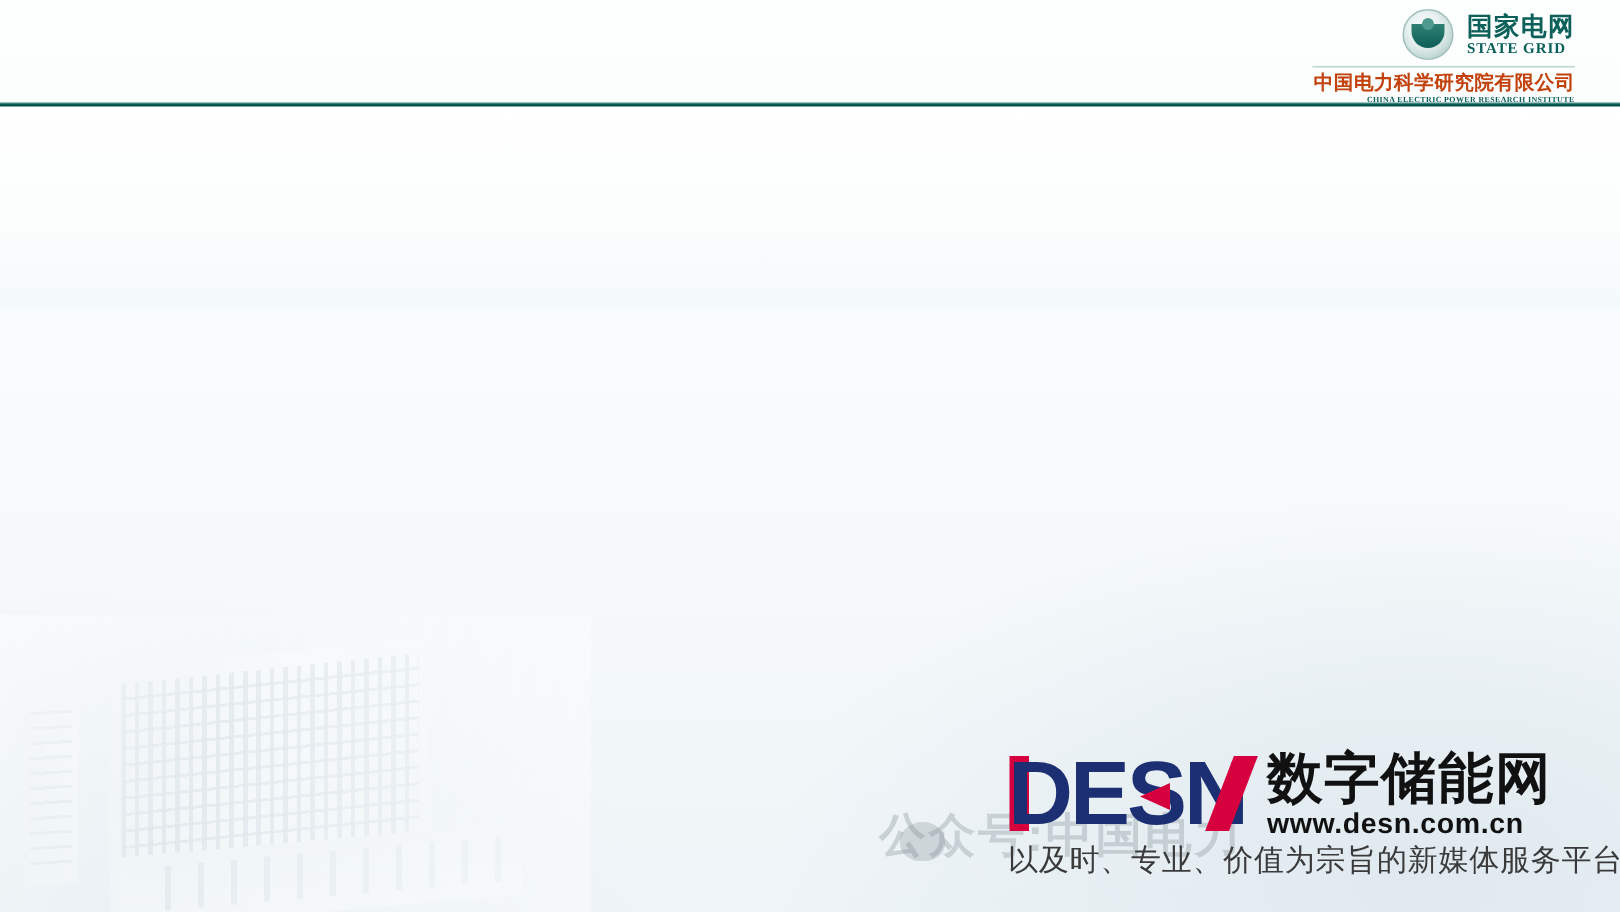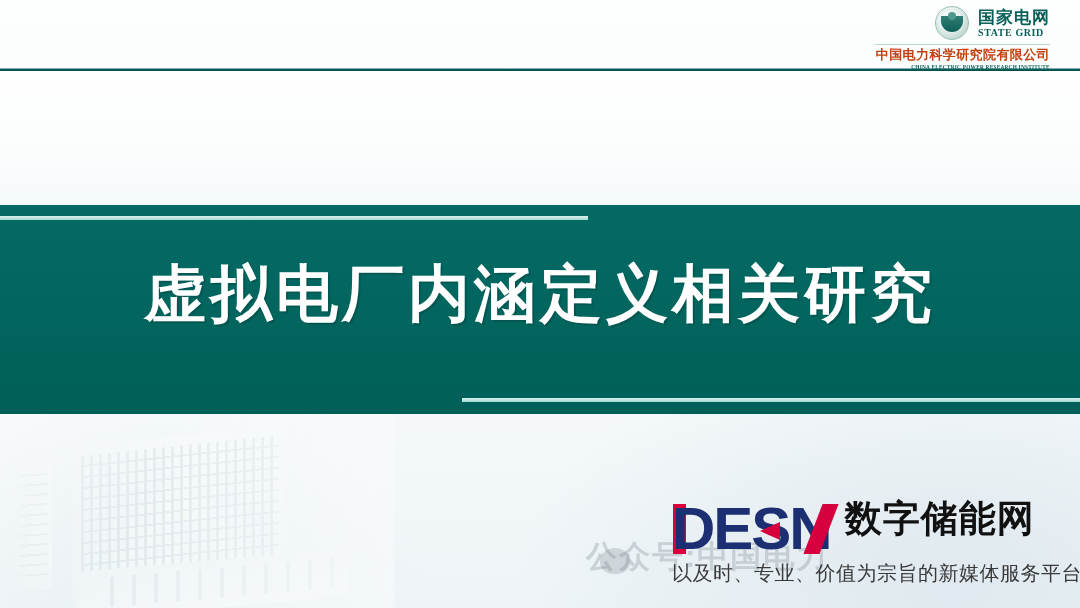--- a/index.html
+++ b/index.html
@@ -382,38 +382,34 @@
           <div class="sg-cn">国家电网</div>
           <div class="sg-en">STATE GRID</div>
         </div>
       </div>
       <div class="logo-divider"></div>
       <div class="inst-cn">中国电力科学研究院有限公司</div>
       <div class="inst-en">CHINA ELECTRIC POWER RESEARCH INSTITUTE</div>
     </div>
   </div>
 
-  <div class="band">
-    <div class="band-line-top"></div>
-    <div class="band-title">虚拟电厂内涵定义相关研究</div>
-    <div class="band-line-bottom"></div>
-  </div>
 
 
   <div class="wm-badge"></div>
   <div class="wm-wechat">公众号:中国电力</div>
 
   <div class="desn">
     <div class="desn-row">
       <div class="desn-word">
         <div class="desn-pink-bar"></div>
         <div class="desn-letters">DESN</div>
         <div class="desn-pink-tri"></div>
         <div class="desn-pink-slash"></div>
       </div>
       <div class="desn-right">
         <div class="desn-cn">数字储能网</div>
+        <div class="desn-url">www.desn.com.cn</div>
       </div>
     </div>
     <div class="desn-tag">以及时、专业、价值为宗旨的新媒体服务平台</div>
   </div>
 
 </div>
 
 </body></html>

